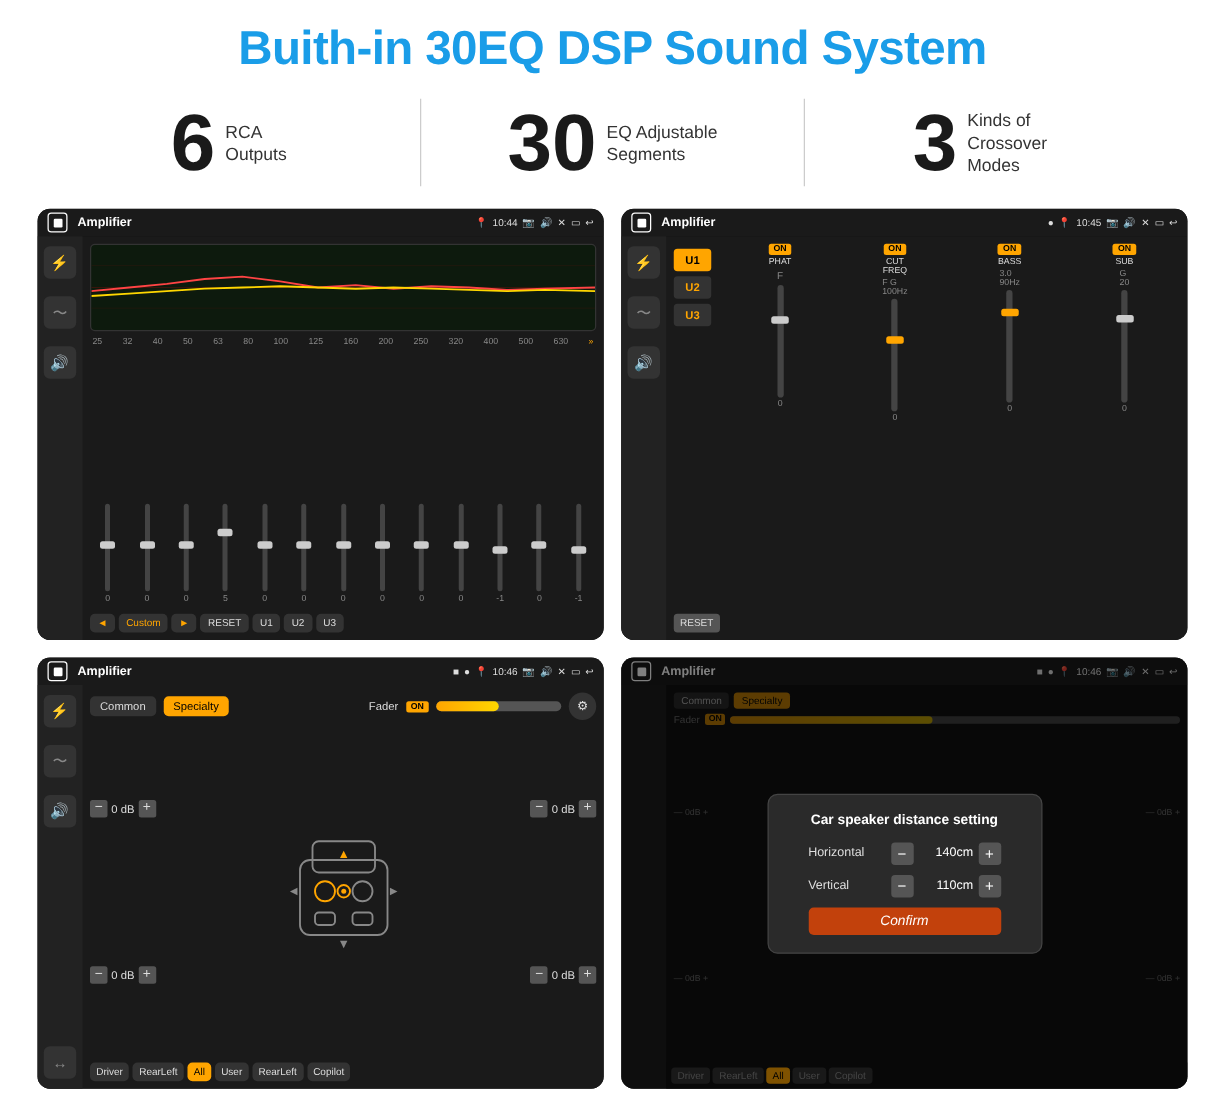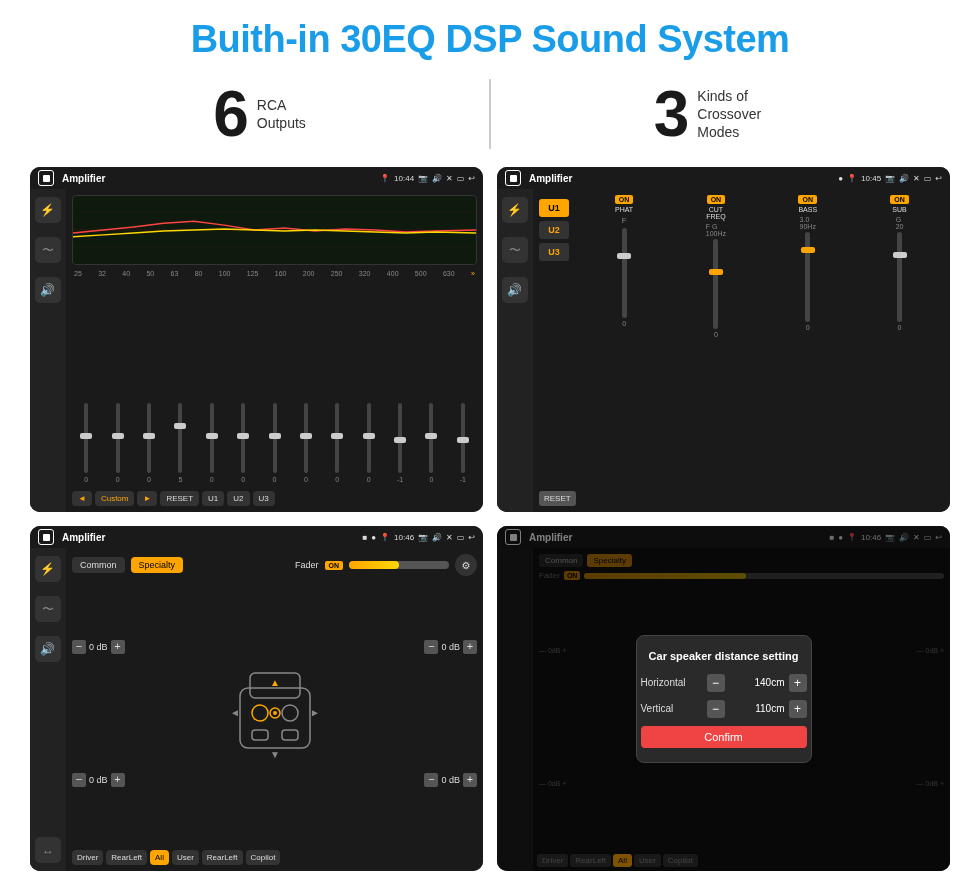--- a/index.html
+++ b/index.html
@@ -364,22 +364,22 @@
       background: rgba(0,0,0,0.5);
       display: flex;
       align-items: center;
       justify-content: center;
       z-index: 10;
     }
 
     .dialog-box {
       background: #2a2a2a;
       border-radius: 8px;
-      padding: 14px 4px;
-      width: 176px;
+      padding: 14px 32px;
+      width: 220px;
       border: 1px solid #444;
     }
 
     .dialog-title {
       font-size: 11px;
       color: #fff;
       text-align: center;
       margin-bottom: 12px;
       font-weight: bold;
     }
@@ -418,28 +418,29 @@
     }
 
     .dialog-value {
       font-size: 10px;
       color: #fff;
       flex: 1;
       text-align: right;
     }
 
     .dialog-confirm-btn {
-      background: #ef4444;
+      background: #c2410c;
       border-radius: 4px;
       padding: 5px;
       text-align: center;
       font-size: 11px;
       color: #fff;
       margin-top: 6px;
       cursor: pointer;
+      font-style: italic;
     }
 
     .amp2-row {
       display: flex;
       height: 100%;
     }
 
     .amp2-preset-col {
       display: flex;
       flex-direction: column;
@@ -517,20 +518,24 @@
 <div class="page-wrapper">
 
   <div class="main-title">Buith-in 30EQ DSP Sound System</div>
 
   <div class="stats-row">
     <div class="stat-item">
       <span class="stat-number">6</span>
       <span class="stat-label">RCA<br>Outputs</span>
     </div>
     <div class="stat-divider"></div>
+    <div class="stat-item">
+      <span class="stat-number">30</span>
+      <span class="stat-label">EQ Adjustable<br>Segments</span>
+    </div>
     <div class="stat-divider"></div>
     <div class="stat-item">
       <span class="stat-number">3</span>
       <span class="stat-label">Kinds of<br>Crossover Modes</span>
     </div>
   </div>
 
   <div class="screens-grid">
 
     <div class="screen-container">

